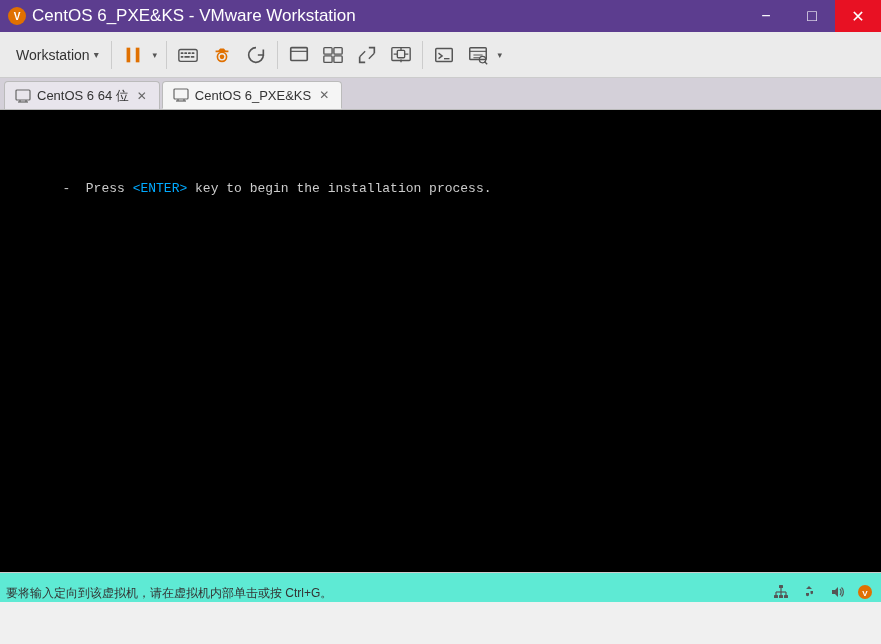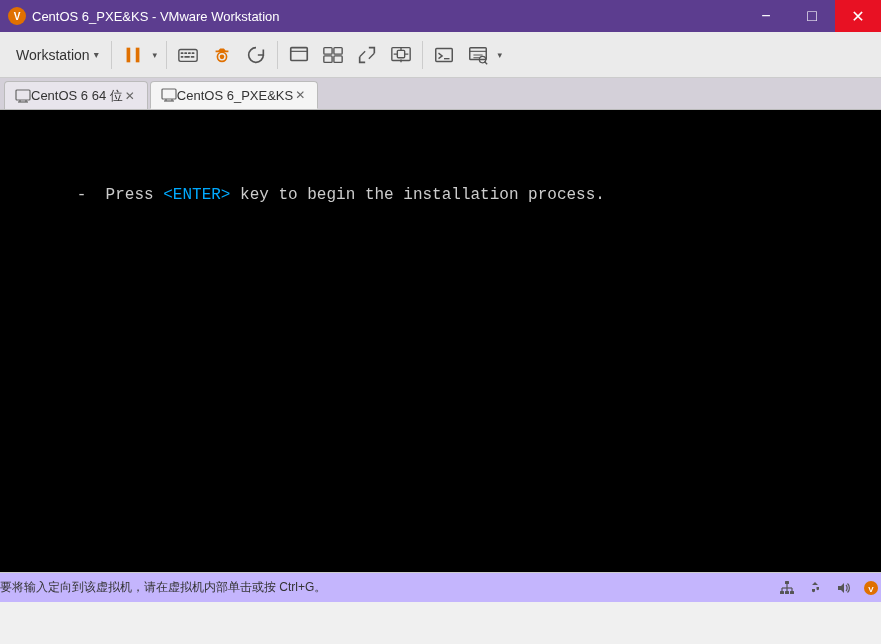--- a/index.html
+++ b/index.html
@@ -19,21 +19,21 @@
       display: flex;
       align-items: center;
       gap: 6px;
     }
     #app-icon {
       width: 18px;
       height: 18px;
     }
     #title-text {
       color: white;
-      font-size: 13px;
+      font-size: 17px;
       font-weight: 400;
     }
     #title-buttons {
       display: flex;
       height: 32px;
     }
     .title-btn {
       width: 46px;
       height: 32px;
       display: flex;
@@ -115,20 +115,21 @@
       height: 32px;
       background: #d4d0d9;
       display: flex;
       align-items: flex-end;
       padding: 0 4px;
       border-bottom: 1px solid #bbbbbb;
     }
     .tab {
       display: flex;
       align-items: center;
+      gap: 6px;
       padding: 0 10px;
       height: 28px;
       background: #e8e5ec;
       border: 1px solid #bbbbbb;
       border-bottom: none;
       border-radius: 4px 4px 0 0;
       cursor: pointer;
       font-size: 13px;
       color: #333;
       margin-right: 2px;
@@ -160,39 +161,39 @@
       position: relative;
       overflow: hidden;
     }
     #terminal-content {
       position: absolute;
       top: 0;
       left: 0;
       width: 100%;
       height: 100%;
       font-family: 'Courier New', Courier, monospace;
-      font-size: 16px;
+      font-size: 13px;
       color: #cccccc;
       padding: 0;
     }
     .term-line {
       line-height: 1.4;
       white-space: pre;
     }
     .term-cyan { color: #00aaff; }
     .term-spacer { height: 52px; }
 
     
     #status-bar {
       height: 30px;
-      background: #c4b5fd;
+      background: #5eead4;
       border-top: 1px solid #cccccc;
       display: flex;
-      align-items: center;
-      padding: 0 0;
+      align-items: flex-end;
+      padding: 0 6px;
       font-size: 12px;
       color: #333;
       justify-content: space-between;
     }
     #status-left {
       flex: 1;
     }
     #status-right {
       display: flex;
       align-items: center;

